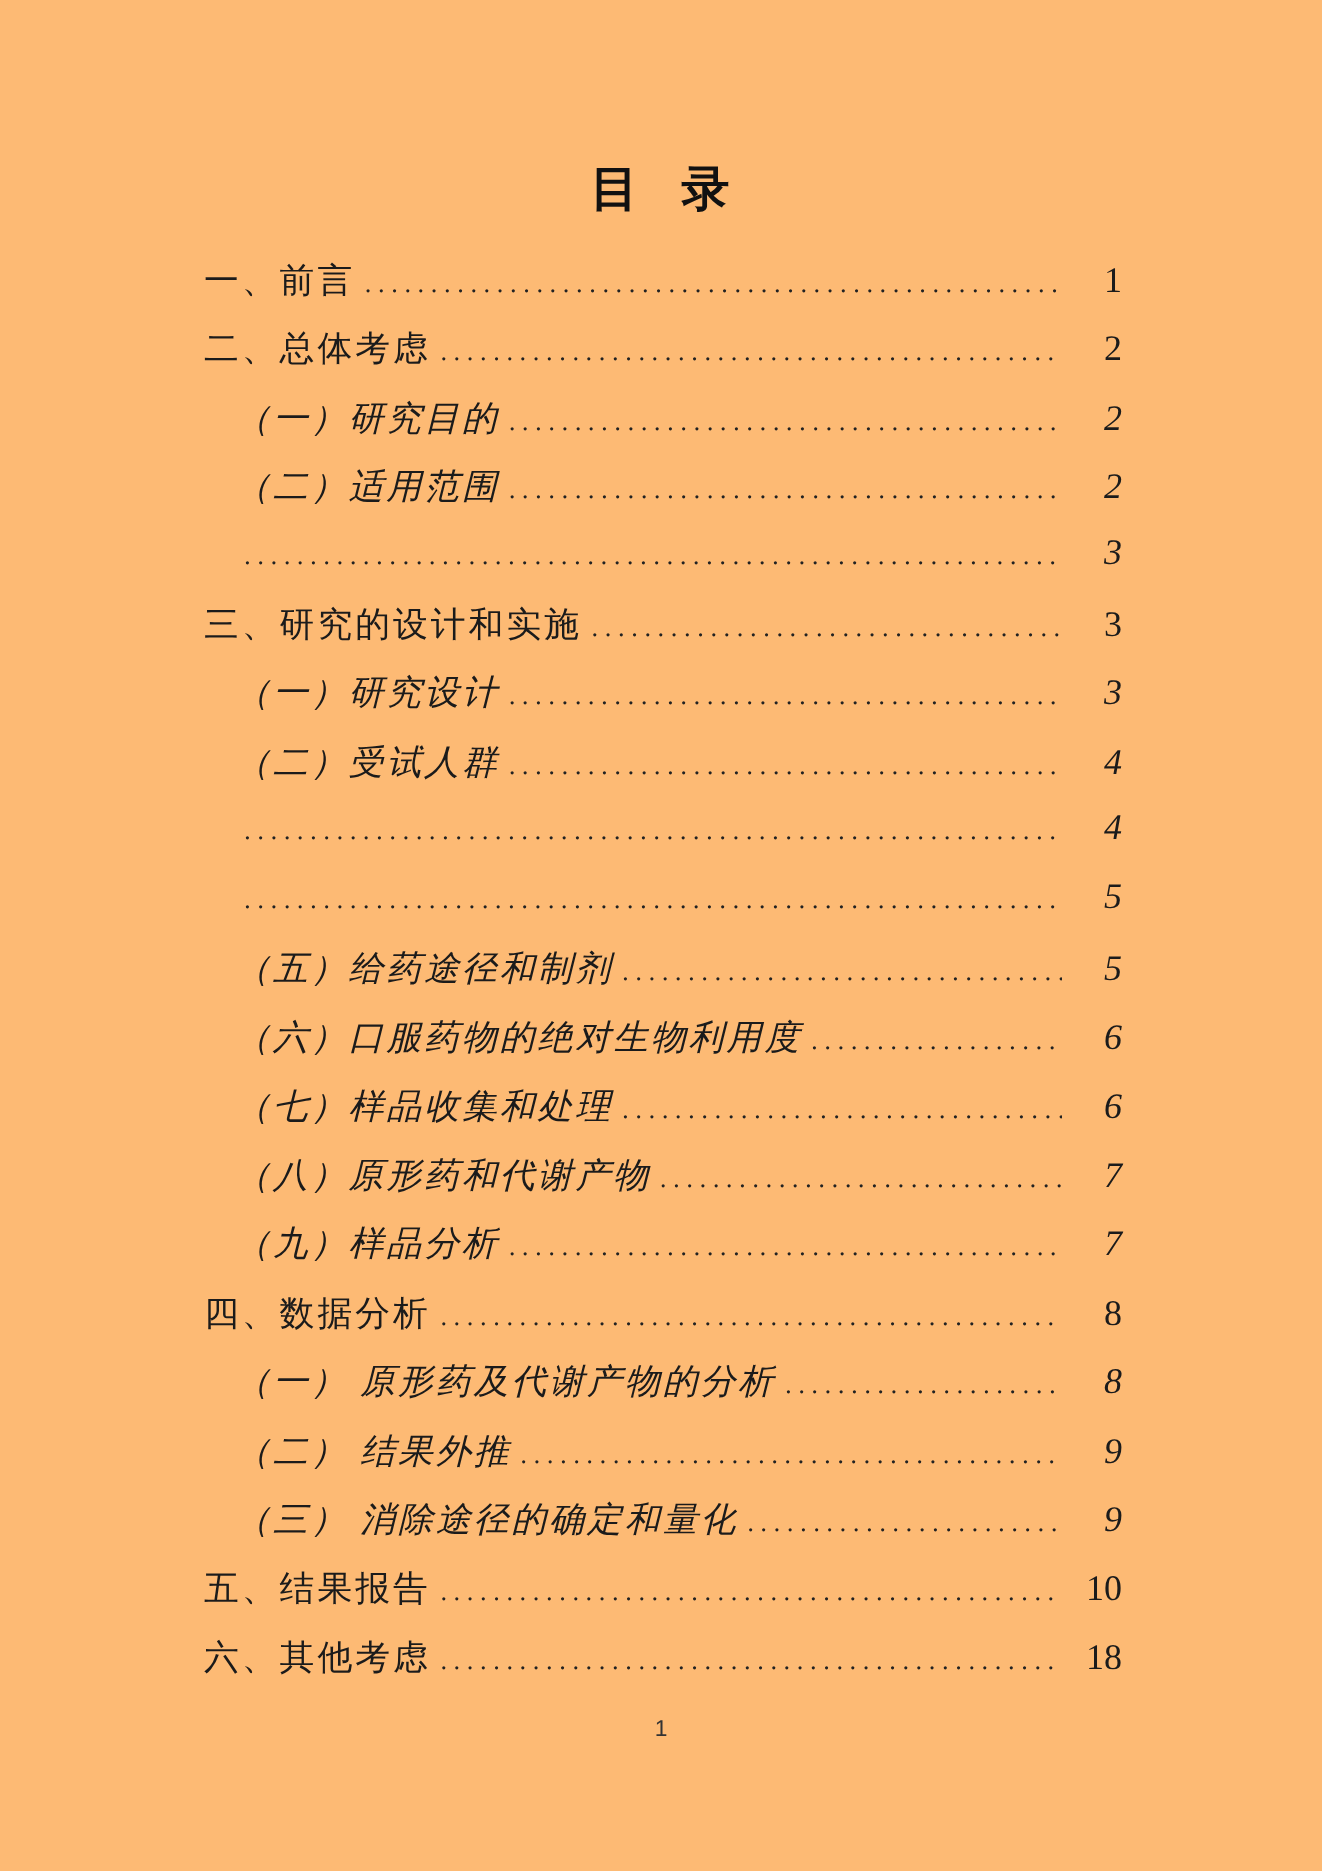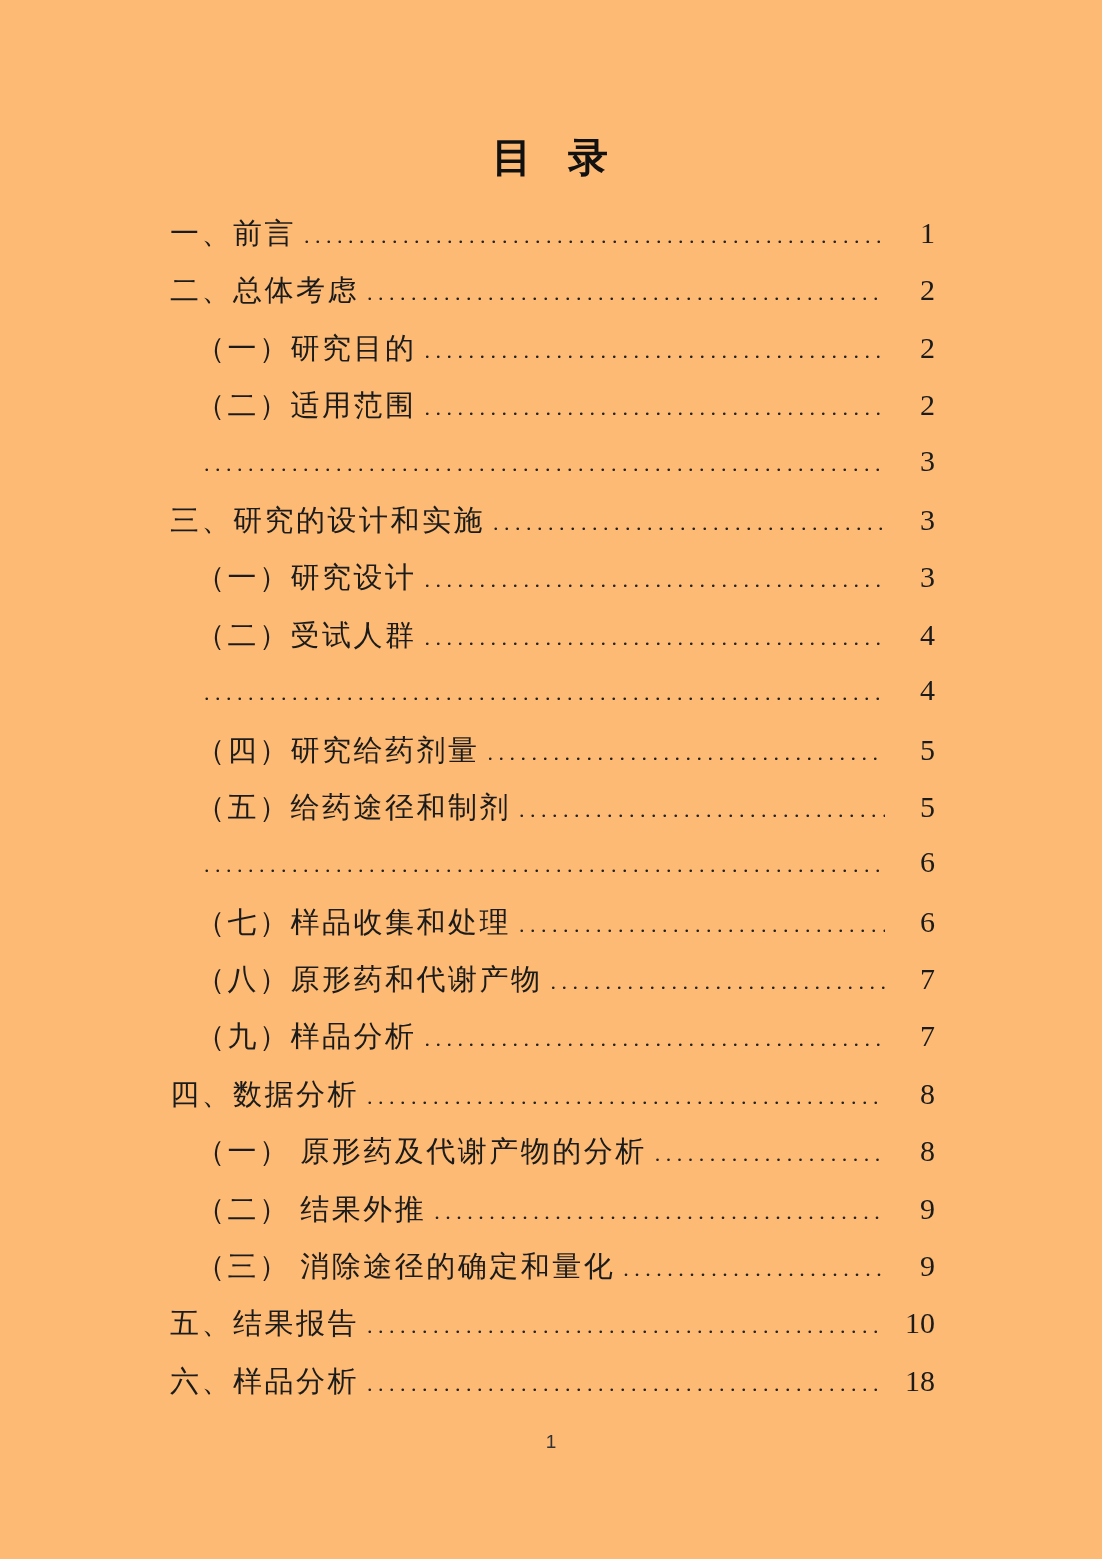--- a/index.html
+++ b/index.html
@@ -33,20 +33,21 @@
   .toc-row {
     display: flex;
     align-items: baseline;
     height: 45.4px;
     padding-top: 12px;
     cursor: default;
     justify-content: flex-end;
   }
   .toc-row.level-2 {
     padding-left: 26px;
+    font-style: italic;
   }
   .toc-label {
     flex: 0 0 auto;
     font-size: 29px;
     letter-spacing: 2.5px;
     white-space: pre;
     color: #1b1b1b;
   }
   .leader {
     flex: 1 1 auto;
@@ -129,32 +130,32 @@
     <span class="leader"></span>
     <span class="toc-page">4</span>
   </div>
 
   <div class="toc-row level-2">
     <span class="leader"></span>
     <span class="toc-page">4</span>
   </div>
 
   <div class="toc-row level-2">
-    <span class="toc-label">（四）研究给药剂量</span>
     <span class="leader"></span>
     <span class="toc-page">5</span>
   </div>
 
   <div class="toc-row level-2">
     <span class="toc-label">（五）给药途径和制剂</span>
     <span class="leader"></span>
     <span class="toc-page">5</span>
   </div>
 
   <div class="toc-row level-2">
+    <span class="toc-label">（六）口服药物的绝对生物利用度</span>
     <span class="leader"></span>
     <span class="toc-page">6</span>
   </div>
 
   <div class="toc-row level-2">
     <span class="toc-label">（七）样品收集和处理</span>
     <span class="leader"></span>
     <span class="toc-page">6</span>
   </div>
 
@@ -194,20 +195,20 @@
     <span class="toc-page">9</span>
   </div>
 
   <div class="toc-row level-1">
     <span class="toc-label">五、结果报告</span>
     <span class="leader"></span>
     <span class="toc-page">10</span>
   </div>
 
   <div class="toc-row level-1">
-    <span class="toc-label">六、样品分析</span>
+    <span class="toc-label">六、其他考虑</span>
     <span class="leader"></span>
     <span class="toc-page">18</span>
   </div>
 </div>
 
   <div class="footer-page-number">1</div>
 </div>
 
 </body></html>

